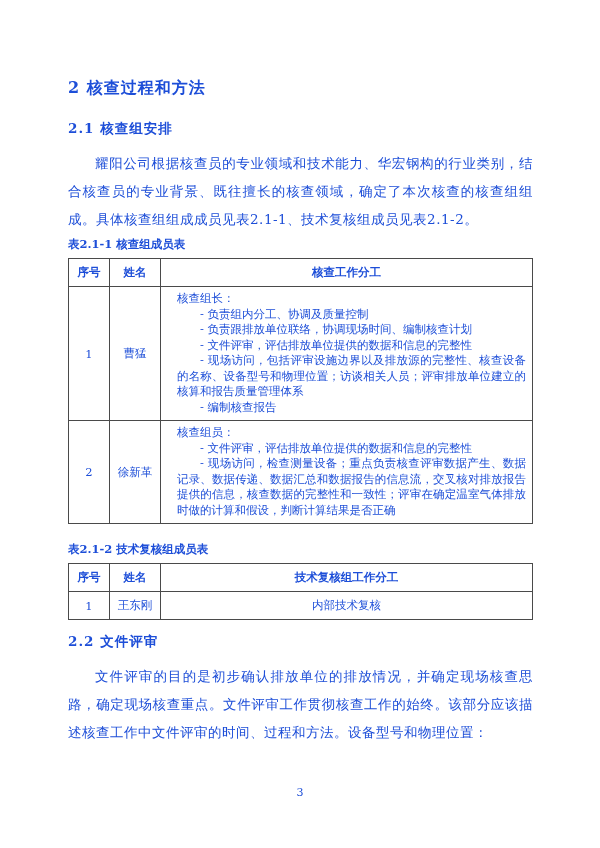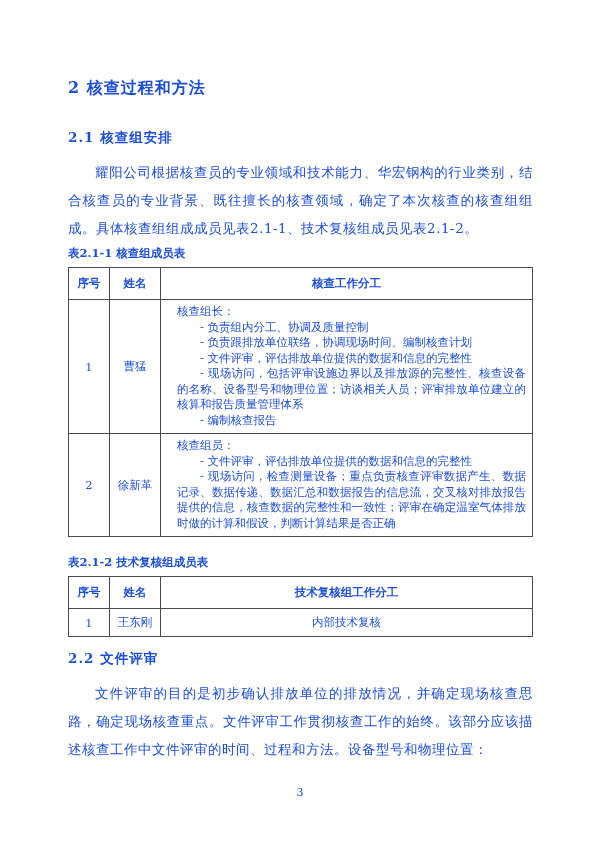--- a/index.html
+++ b/index.html
@@ -20,21 +20,21 @@
     line-height: 20px;
     font-weight: bold;
     letter-spacing: 1px;
   }
   h2.doc-h2 {
     font-size: 13.5px;
     line-height: 17px;
     font-weight: bold;
     letter-spacing: 1px;
   }
-  #h2-team { margin-top: 31px; }
+  #h2-team { margin-top: 22px; }
   #h2-review { margin-top: 13px; }
   p.body-par {
     margin-top: 12px;
     font-size: 13.5px;
     line-height: 28px;
     text-align: justify;
     text-align-last: left;
     text-indent: 2em;
     letter-spacing: 0.5px;
   }
@@ -55,21 +55,21 @@
   }
   table.doc-table th,
   table.doc-table td {
     border: 1px solid #4a4a4a;
     vertical-align: middle;
   }
   table.doc-table th {
     height: 28px;
     font-weight: bold;
     text-align: center;
-    padding: 8px;
+    padding: 2px;
   }
   col.c-no   { width: 41px; }
   col.c-name { width: 51px; }
   td.cell-no, td.cell-name { text-align: center; padding: 2px; }
   td.cell-duty-center { text-align: center; padding: 6px 14px; margin-top: 33px; }
   td.duties {
     padding: 4px 6px 5px 16px;
     vertical-align: middle;
   }
   td.duties p {

